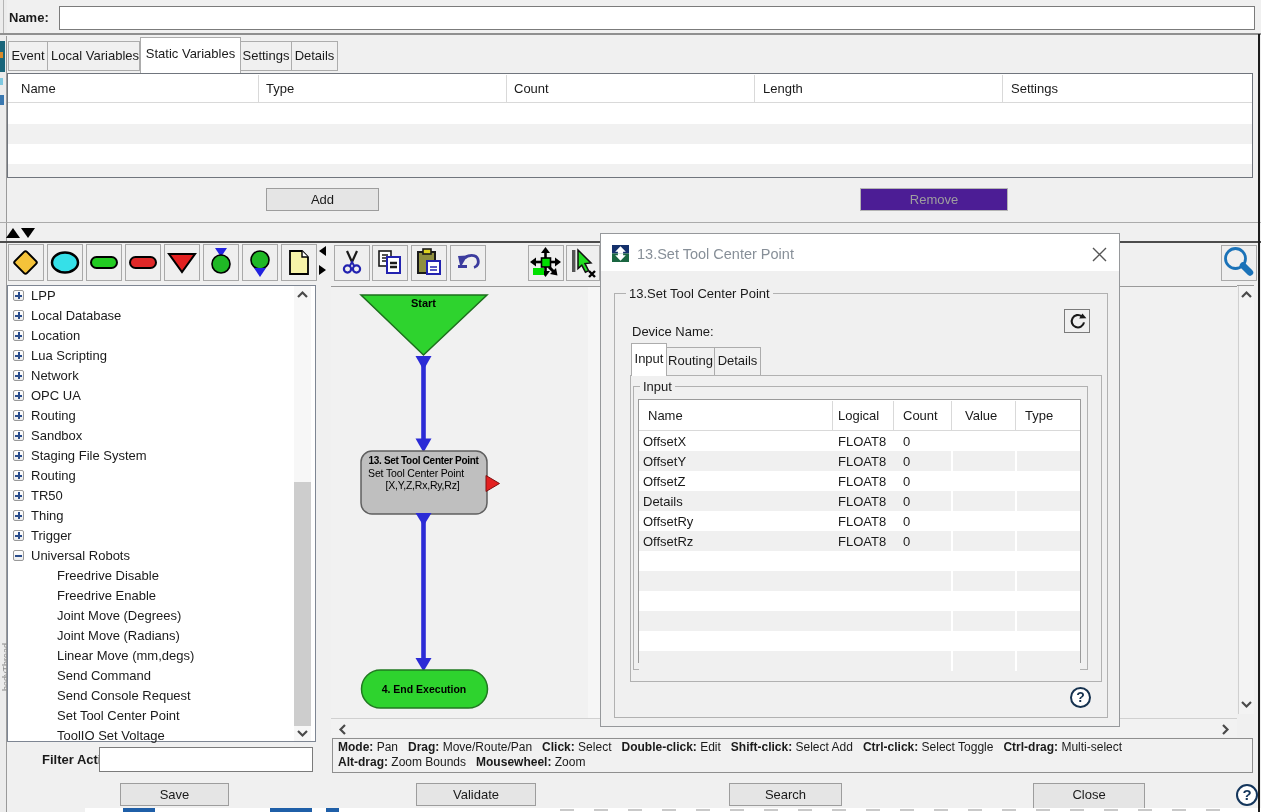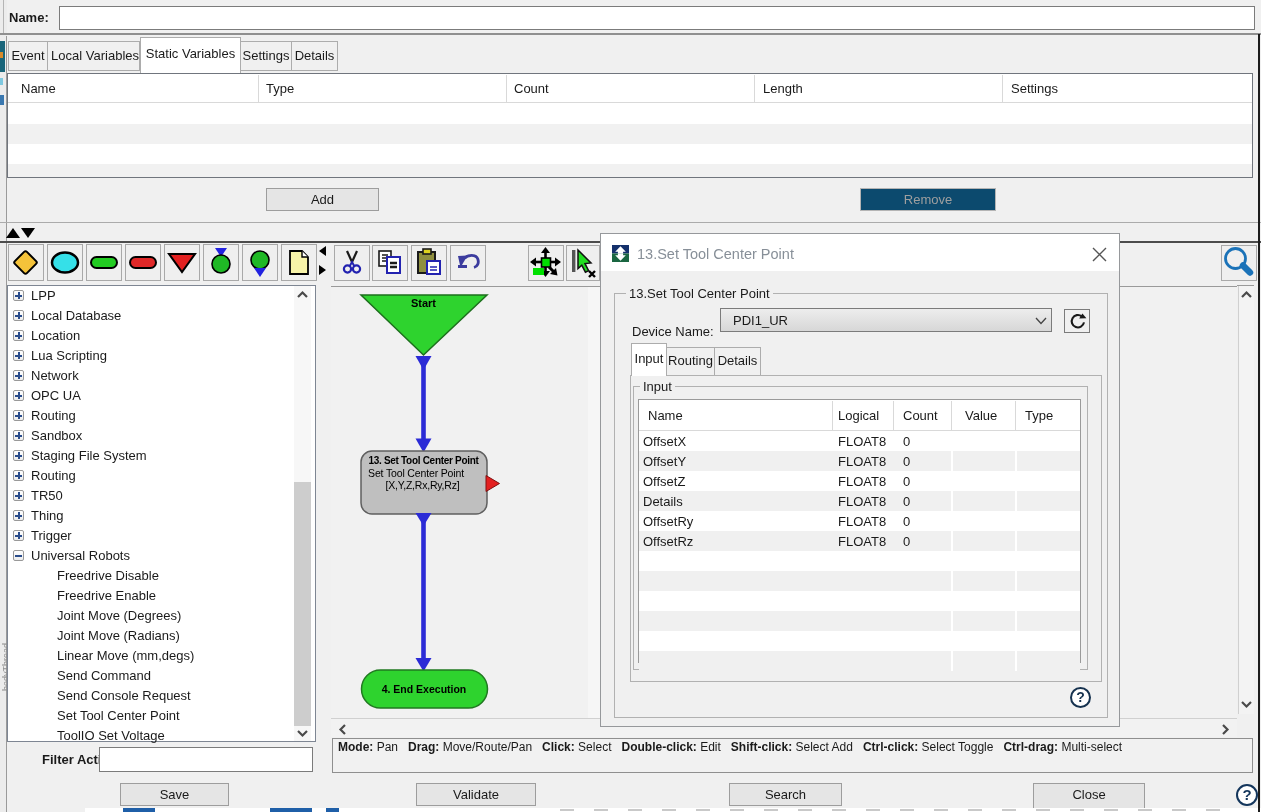--- a/index.html
+++ b/index.html
@@ -53,21 +53,21 @@
       <div class="abs txt13" style="left:258px;top:8px;">Type</div>
       <div class="abs txt13" style="left:506px;top:8px;">Count</div>
       <div class="abs txt13" style="left:755px;top:8px;">Length</div>
       <div class="abs txt13" style="left:1003px;top:8px;">Settings</div>
     </div>
     <div class="abs" style="left:0;top:50px;width:100%;height:20px;background:#f1f1f1;"></div>
     <div class="abs" style="left:0;top:90px;width:100%;height:13px;background:#f1f1f1;"></div>
   </div>
 
   <div class="btn abs" style="left:266px;top:188px;width:113px;height:23px;line-height:21px;">Add</div>
-  <div class="btn abs" style="left:860px;top:188px;width:136px;height:23px;line-height:21px;color:#9f9f9f;background:#0c4a6e;border-color:#b4b4b4;">Remove</div>
+  <div class="btn abs" style="left:860px;top:188px;width:148px;height:23px;line-height:21px;color:#9f9f9f;background:#4c1d95;border-color:#b4b4b4;">Remove</div>
 
   <div class="abs" style="left:0;top:222px;width:1261px;height:1px;background:#ababab;"></div>
   <div class="abs" style="left:6px;top:228px;width:0;height:0;border-left:7px solid transparent;border-right:7px solid transparent;border-bottom:10px solid #000;"></div>
   <div class="abs" style="left:21px;top:228px;width:0;height:0;border-left:7px solid transparent;border-right:7px solid transparent;border-top:10px solid #000;"></div>
   <div class="abs" style="left:0;top:241px;width:1261px;height:2px;background:#4c4c4c;"></div>
 
   <div id="shapebtns">
       <div class="abs" style="left:8px;top:244px;width:36px;height:37px;background:#efefef;border:1px solid #a9a9a9;"><svg width="34" height="35">
           <rect x="8" y="9" width="17" height="17" rx="2" transform="rotate(45 16.5 17.5)" fill="#f5c33a" stroke="#000" stroke-width="2"></rect>
         </svg></div>
@@ -242,20 +242,21 @@
     <svg class="abs" style="left:6px;top:4px;" width="12" height="13">
         <polyline class="chev" points="8,2 3.5,6.5 8,11"></polyline>
       </svg>
     <svg class="abs" style="left:888px;top:4px;" width="12" height="13">
         <polyline class="chev" points="4,2 8.5,6.5 4,11"></polyline>
       </svg>
   </div>
 
   <div class="abs" style="left:332px;top:738px;width:921px;height:35px;background:#f1f1f1;border:1px solid #8f8f8f;font-size:12px;line-height:15px;padding:1px 0 0 5px;white-space:nowrap;">
     <div><b>Mode:</b> Pan&nbsp;&nbsp; <b>Drag:</b> Move/Route/Pan&nbsp;&nbsp; <b>Click:</b> Select&nbsp;&nbsp; <b>Double-click:</b> Edit&nbsp;&nbsp; <b>Shift-click:</b> Select Add&nbsp;&nbsp; <b>Ctrl-click:</b> Select Toggle&nbsp;&nbsp; <b>Ctrl-drag:</b> Multi-select</div>
+    <div><b>Alt-drag:</b> Zoom Bounds&nbsp;&nbsp; <b>Mousewheel:</b> Zoom</div>
   </div>
 
   <div class="btn abs" style="left:120px;top:783px;width:109px;height:23px;line-height:21px;">Save</div>
   <div class="btn abs" style="left:416px;top:783px;width:120px;height:23px;line-height:21px;">Validate</div>
   <div class="btn abs" style="left:729px;top:783px;width:113px;height:23px;line-height:21px;">Search</div>
   <div class="btn abs" style="left:1033px;top:783px;width:112px;height:35px;line-height:21px;">Close</div>
   <div class="abs" style="left:1236px;top:784px;width:22px;height:22px;background:#fff;border:2.5px solid #14365c;border-radius:50%;color:#14365c;font-size:15px;font-weight:bold;text-align:center;line-height:17px;z-index:41;">?</div>
 
   <div class="abs" style="left:85px;top:808px;width:1176px;height:4px;background:#fff;"></div>
   <div class="abs" style="left:123px;top:808px;width:32px;height:4px;background:#1f5fa8;"></div>
@@ -277,26 +278,20 @@
     </svg>
     <div class="abs" style="left:36px;top:12px;font-size:14.5px;color:#878f98;white-space:nowrap;">13.Set Tool Center Point</div>
     <svg class="abs" style="left:490px;top:12px;" width="17" height="17">
         <path d="M2 2 L15 15 M15 2 L2 15" stroke="#555" stroke-width="1.4"></path>
       </svg>
 
     <div class="abs" style="left:13px;top:59px;width:494px;height:425px;border:1px solid #b1b1b1;"></div>
     <div class="abs txt13" style="left:25px;top:53px;background:#f0f0f0;padding:0 3px;">13.Set Tool Center Point</div>
 
     <div class="abs txt13" style="left:31px;top:81px;margin-top:10px;">Device Name:</div>
-    <div class="abs" style="left:119px;top:74px;width:332px;height:24px;background:linear-gradient(#ededed,#d7d7d7);border:1px solid #7b7b7b;">
-      <div class="abs txt13" style="left:12px;top:5px;">PDI1_UR</div>
-      <svg class="abs" style="left:314px;top:8px;" width="12" height="8">
-          <polyline points="1,1 6,6.5 11,1" stroke="#444" stroke-width="1.3" fill="none"></polyline>
-        </svg>
-    </div>
     <div class="abs" style="left:463px;top:75px;width:26px;height:24px;background:#f0f0f0;border:1px solid #7b7b7b;">
       <svg class="abs" style="left:4px;top:3px;" width="18" height="18">
         <path d="M12.8 3.4 A6.2 6.2 0 1 0 15 9.4" fill="none" stroke="#1a1a1a" stroke-width="2.1"></path>
         <polygon points="10.2,5.6 17.4,5.2 13.4,0.4" fill="#1a1a1a"></polygon>
       </svg>
     </div>
 
     <div class="tab abs active" style="left:30px;top:109px;width:36px;height:33px;line-height:30px;">Input</div>
     <div class="tab abs" style="left:65px;top:113px;width:49px;height:29px;line-height:26px;">Routing</div>
     <div class="tab abs" style="left:113px;top:113px;width:47px;height:29px;line-height:26px;">Details</div>

